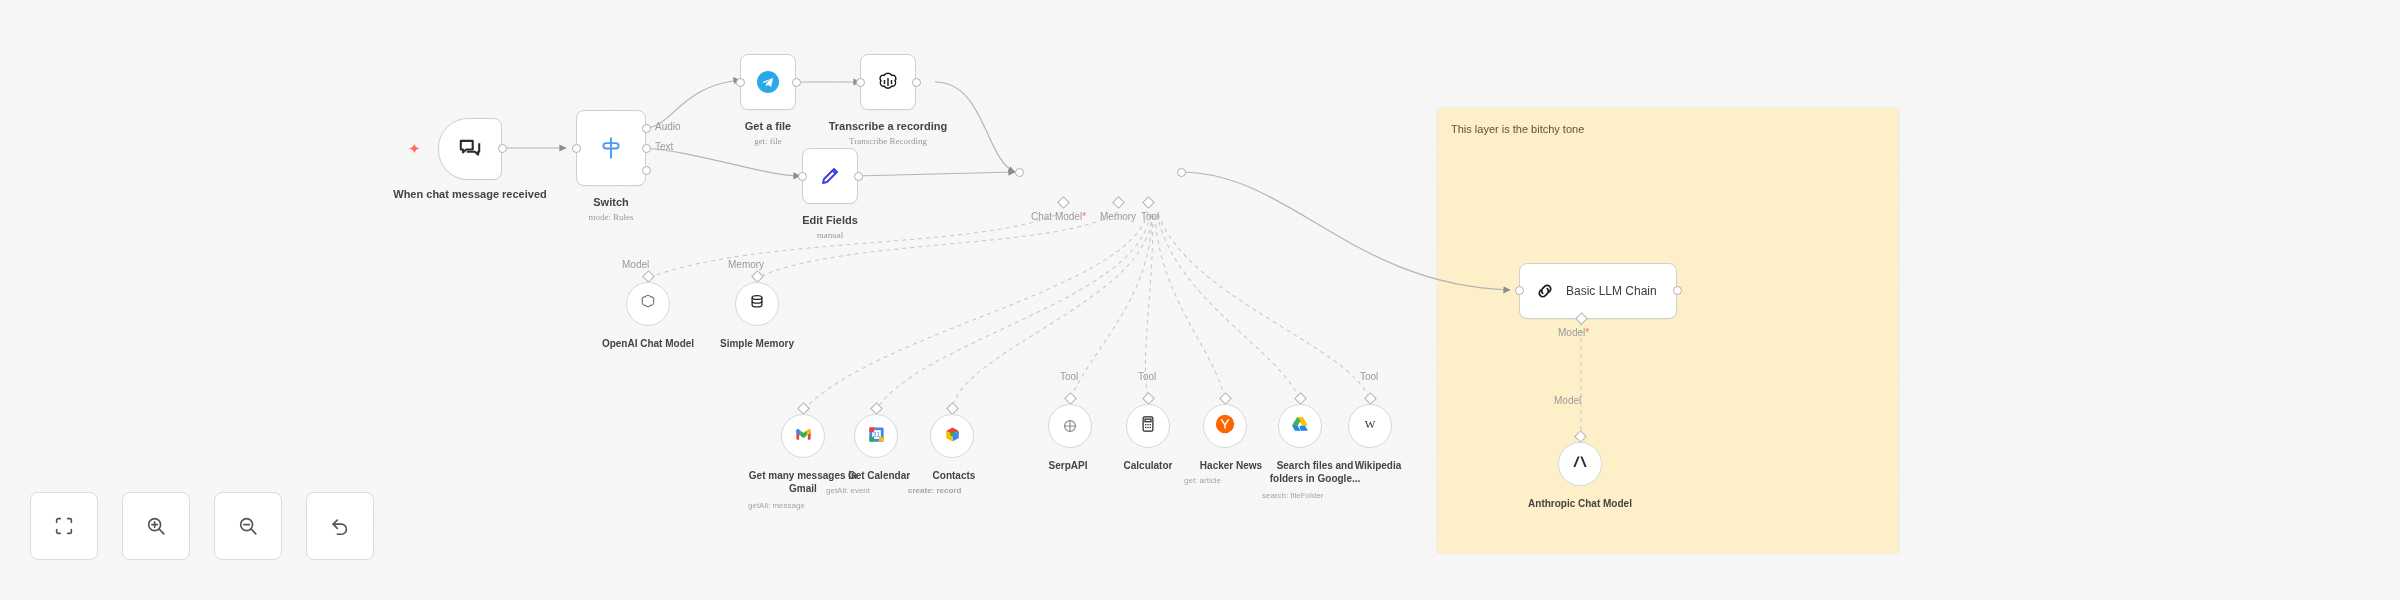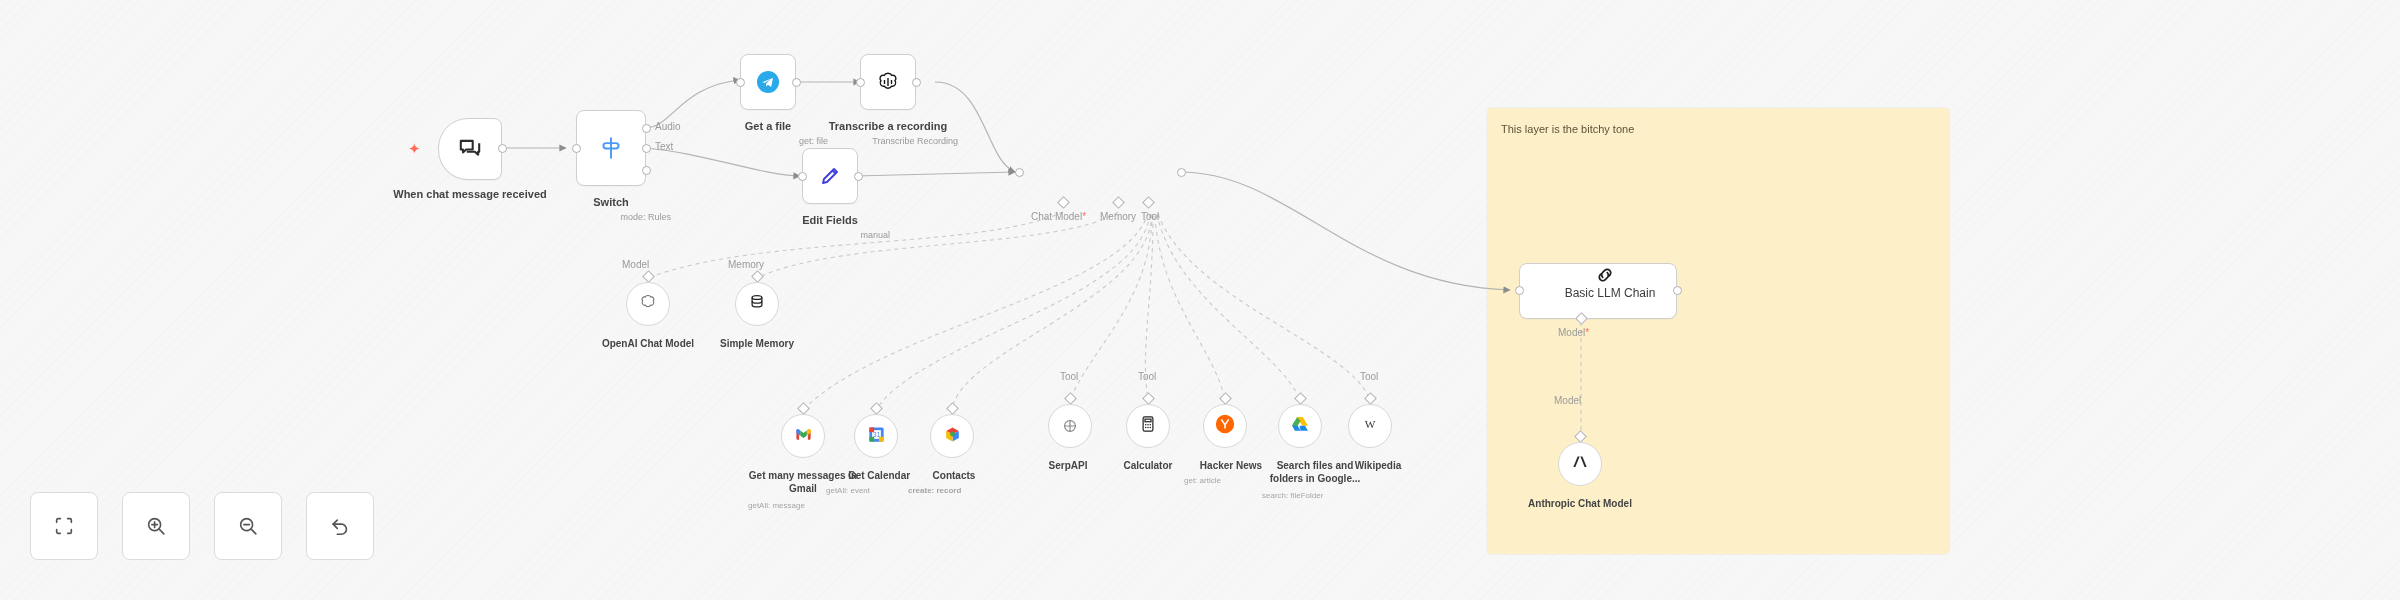--- a/index.html
+++ b/index.html
@@ -31,21 +31,21 @@
     box-shadow:0 1px 1px rgba(0,0,0,0.03);
   }
   .node.trigger{border-top-left-radius:30px;border-bottom-left-radius:30px;}
   .node .ic{display:flex;align-items:center;justify-content:center;flex:0 0 auto;}
   .node .node-title-in{font-size:12px;color:#3c3c3c;white-space:nowrap;margin-left:10px;}
   .node-label{
     position:absolute;text-align:center;font-size:11px;color:#444;
     line-height:1.25;font-weight:600;
   }
   .node-sub{
-    position:absolute;text-align:right;font-size:9px;color:#999;line-height:1.2;
+    position:absolute;text-align:center;font-size:9px;color:#999;line-height:1.2;font-family:Liberation Serif, serif;
   }
 
   
   .subnode{
     position:absolute;width:44px;height:44px;border-radius:50%;
     background:#fff;border:1px solid #d8d8d8;
     display:flex;align-items:center;justify-content:center;
     box-sizing:border-box;
   }
   .sub-label{
@@ -81,21 +81,21 @@
     display:flex;align-items:center;justify-content:center;cursor:pointer;
     box-sizing:border-box;
   }
   .tbtn svg{display:block;}
 </style>
 </head>
 <body>
 
 <div id="canvas">
 
-  <div class="sticky" style="left:1487px;top:108px;width:462px;height:446px;">
+  <div class="sticky" style="left:1437px;top:108px;width:462px;height:446px;">
     <div class="sticky-text">This layer is the bitchy tone</div>
   </div>
 
   <svg class="edges">
     <defs>
       <marker id="arr" markerWidth="7" markerHeight="7" refX="5.5" refY="3" orient="auto">
         <path d="M0,0 L6,3 L0,6 z" fill="#8d8d8d"></path>
       </marker>
     </defs>
     <g stroke="#b4b4b4" stroke-width="1.2" fill="none">
@@ -221,21 +221,21 @@
   <div class="port" style="left:1177px;top:168px;"></div>
   <div class="dport" style="left:1059px;top:198px;"></div>
   <div class="dport" style="left:1114px;top:198px;"></div>
   <div class="dport" style="left:1144px;top:198px;"></div>
   <div class="port-label" style="left:1031px;top:211px;">
     <span>Chat Model</span><span class="req">*</span>
   </div>
   <div class="port-label" style="left:1100px;top:211px;">Memory</div>
   <div class="port-label" style="left:1141px;top:211px;">Tool</div>
 
-  <div class="node" style="left:1519px;top:263px;width:158px;height:56px;padding-left:14px;flex-direction:column;">
+  <div class="node" style="left:1519px;top:263px;width:158px;height:56px;padding-left:14px;">
     <span class="ic">
       <svg width="22" height="22" viewBox="0 0 24 24" fill="none" stroke="#1f1f1f" stroke-width="1.9" stroke-linecap="round">
         <path d="M9.5 14.5a3.8 3.8 0 0 1 0-5.4l2.2-2.2a3.8 3.8 0 0 1 5.4 5.4l-1 1"></path>
         <path d="M14.5 9.5a3.8 3.8 0 0 1 0 5.4l-2.2 2.2a3.8 3.8 0 0 1-5.4-5.4l1-1"></path>
       </svg>
     </span>
     <span class="node-title-in">Basic LLM Chain</span>
   </div>
   <div class="port" style="left:1515px;top:286px;"></div>
   <div class="port" style="left:1673px;top:286px;"></div>

